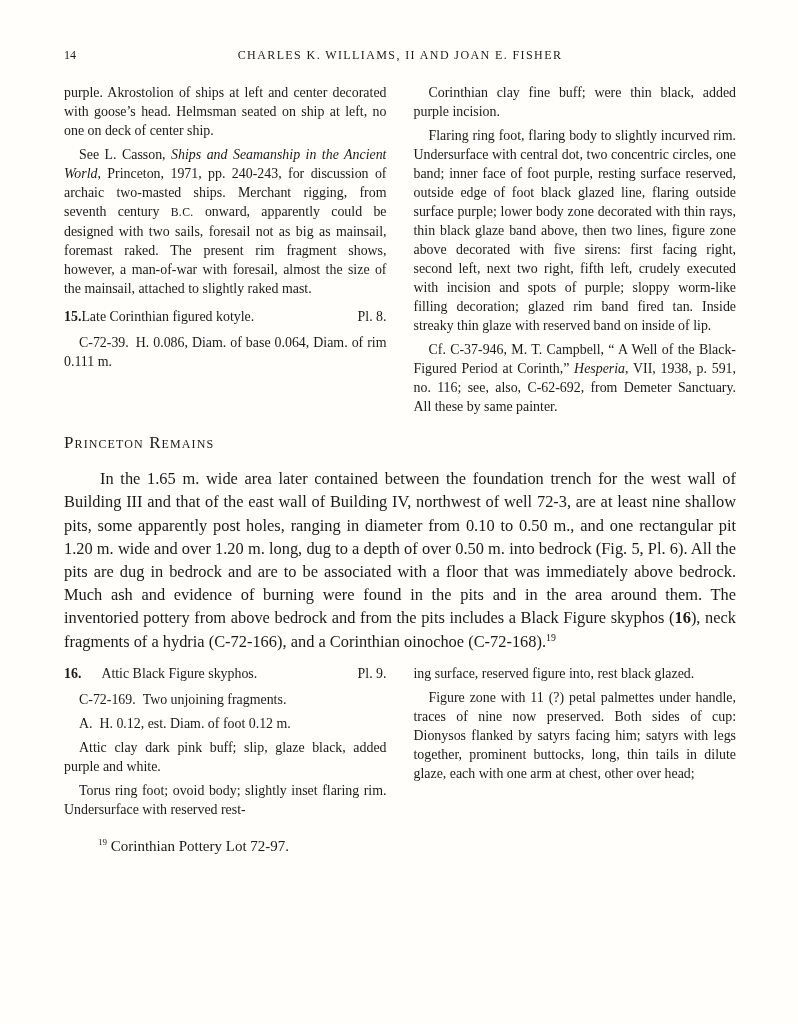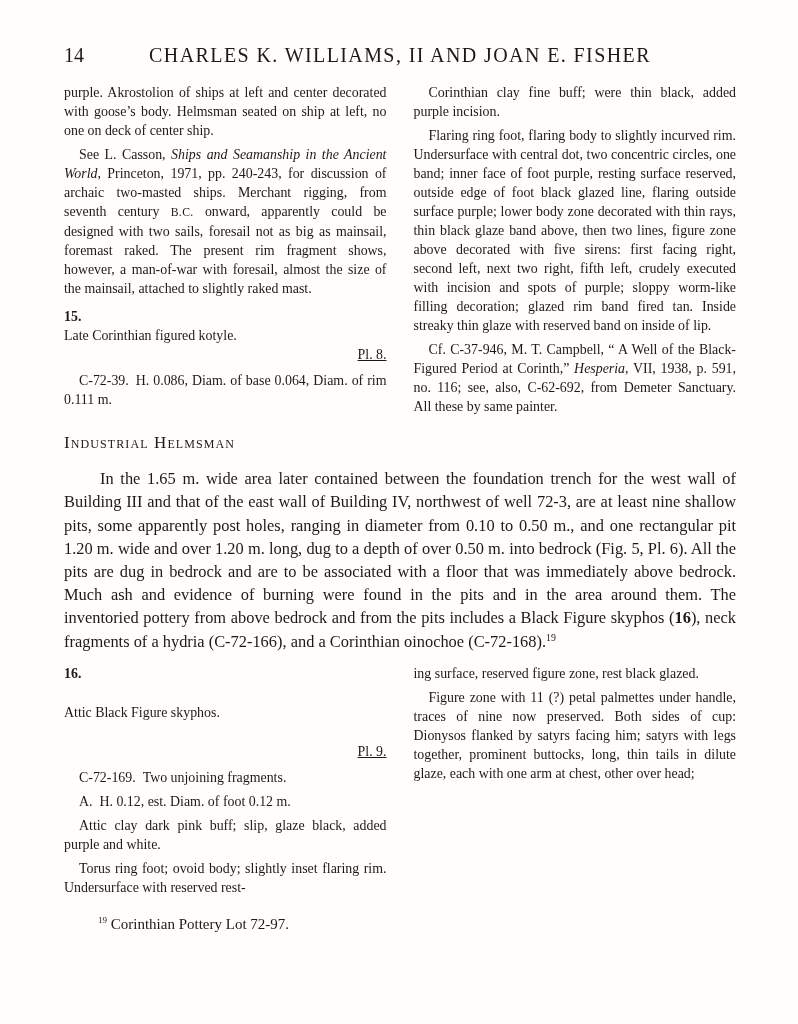--- a/index.html
+++ b/index.html
@@ -8,35 +8,35 @@
     height: 1024px;
     box-sizing: border-box;
     background: #fffefb;
     color: #1b1a17;
     font-family: "Liberation Serif", "DejaVu Serif", serif;
     padding: 46px 62px 0 64px;
     overflow: hidden;
     position: relative;
   }
   
-  .header { display: flex; align-items: center; font-size: 20px; line-height: 18px; }
+  .header { display: flex; align-items: center; font-size: 12px; line-height: 18px; }
   .page-num { width: 70px; }
   .running-title { flex: 1; text-align: center; letter-spacing: 1.4px; }
   .header-spacer { width: 70px; }
 
   
   .cols { display: flex; gap: 27px; margin-top: 19px; }
   .col { flex: 1 1 0; font-size: 13.9px; line-height: 19px; text-align: justify; }
   .col p { margin: 0 0 5px 0; text-indent: 15px; }
   .col p.flush { text-indent: 0; }
-  .entry-line { display: flex; margin: 9px 0 7px 0; flex-direction: column; }
+  .entry-line { display: flex; margin: 9px 0 7px 0; }
   .cols.bottom .entry-line { margin-top: 0; gap: 20px; }
   .entry-num { font-weight: 700; }
   .entry-title { }
-  .plate { margin-left: auto; text-decoration: underline; }
+  .plate { margin-left: auto; }
   .italic { font-style: italic; }
   .sc { font-size: 0.84em; letter-spacing: 0.4px; }
 
   
   .section-heading {
     margin-top: 12px;
     font-size: 17px;
     font-variant: small-caps;
     letter-spacing: 1.1px;
   }
@@ -65,53 +65,53 @@
 <div class="page">
 
   <header class="header">
     <span class="page-num">14</span>
     <span class="running-title">CHARLES K. WILLIAMS, II AND JOAN E. FISHER</span>
     <span class="header-spacer"></span>
   </header>
 
   <section class="cols">
     <div class="col">
-      <p class="flush">purple.  Akrostolion of ships at left and center decorated with goose’s body.  Helmsman seated on ship at left, no one on deck of center ship.</p>
+      <p class="flush">purple.  Akrostolion of ships at left and center decorated with goose’s head.  Helmsman seated on ship at left, no one on deck of center ship.</p>
       <p><span>See L. Casson, </span><span class="italic">Ships and Seamanship in the Ancient World</span><span>, Princeton, 1971, pp. 240-243, for discussion of archaic two-masted ships.  Merchant rigging, from seventh century </span><span class="sc">B.C.</span><span> onward, apparently could be designed with two sails, foresail not as big as mainsail, foremast raked.  The present rim fragment shows, however, a man-of-war with foresail, almost the size of the mainsail, attached to slightly raked mast.</span></p>
       <div class="entry-line">
         <span class="entry-num">15.</span>
         <span class="entry-title">Late Corinthian figured kotyle.</span>
         <span class="plate">Pl. 8.</span>
       </div>
       <p>C-72-39. H. 0.086, Diam. of base 0.064, Diam. of rim 0.111 m.</p>
     </div>
     <div class="col">
       <p>Corinthian clay fine buff; were thin black, added purple incision.</p>
       <p>Flaring ring foot, flaring body to slightly incurved rim.  Undersurface with central dot, two concentric circles, one band; inner face of foot purple, resting surface reserved, outside edge of foot black glazed line, flaring outside surface purple; lower body zone decorated with thin rays, thin black glaze band above, then two lines, figure zone above decorated with five sirens: first facing right, second left, next two right, fifth left, crudely executed with incision and spots of purple; sloppy worm-like filling decoration; glazed rim band fired tan.  Inside streaky thin glaze with reserved band on inside of lip.</p>
       <p><span>Cf. C-37-946, M. T. Campbell, “ A Well of the Black-Figured Period at Corinth,” </span><span class="italic">Hesperia</span><span>, VII, 1938, p. 591, no. 116; see, also, C-62-692, from Demeter Sanctuary.  All these by same painter.</span></p>
     </div>
   </section>
 
-  <h2 class="section-heading" style="font-weight:400;">Industrial Helmsman</h2>
+  <h2 class="section-heading" style="font-weight:400;">Princeton Remains</h2>
 
   <p class="body-para"><span>In the 1.65 m. wide area later contained between the foundation trench for the west wall of Building III and that of the east wall of Building IV, northwest of well 72-3, are at least nine shallow pits, some apparently post holes, ranging in diameter from 0.10 to 0.50 m., and one rectangular pit 1.20 m. wide and over 1.20 m. long, dug to a depth of over 0.50 m. into bedrock (Fig. 5, Pl. 6).  All the pits are dug in bedrock and are to be associated with a floor that was immediately above bedrock.  Much ash and evidence of burning were found in the pits and in the area around them.  The inventoried pottery from above bedrock and from the pits includes a Black Figure skyphos (</span><span class="bold">16</span><span>), neck fragments of a hydria (C-72-166), and a Corinthian oinochoe (C-72-168).</span><sup>19</sup></p>
 
   <section class="cols bottom">
     <div class="col">
       <div class="entry-line">
         <span class="entry-num">16.</span>
         <span class="entry-title">Attic Black Figure skyphos.</span>
         <span class="plate">Pl. 9.</span>
       </div>
       <p>C-72-169. Two unjoining fragments.</p>
       <p>A. H. 0.12, est. Diam. of foot 0.12 m.</p>
       <p>Attic clay dark pink buff; slip, glaze black, added purple and white.</p>
       <p>Torus ring foot; ovoid body; slightly inset flaring rim.  Undersurface with reserved rest-</p>
     </div>
     <div class="col">
-      <p class="flush">ing surface, reserved figure zone, rest black glazed.</p>
+      <p class="flush">ing surface, reserved figure into, rest black glazed.</p>
       <p>Figure zone with 11 (?) petal palmettes under handle, traces of nine now preserved.  Both sides of cup:  Dionysos flanked by satyrs facing him; satyrs with legs together, prominent buttocks, long, thin tails in dilute glaze, each with one arm at chest, other over head;</p>
     </div>
   </section>
 
   <p class="footnote"><sup>19</sup><span> Corinthian Pottery Lot 72-97.</span></p>
 
 </div>
 
 </body></html>

